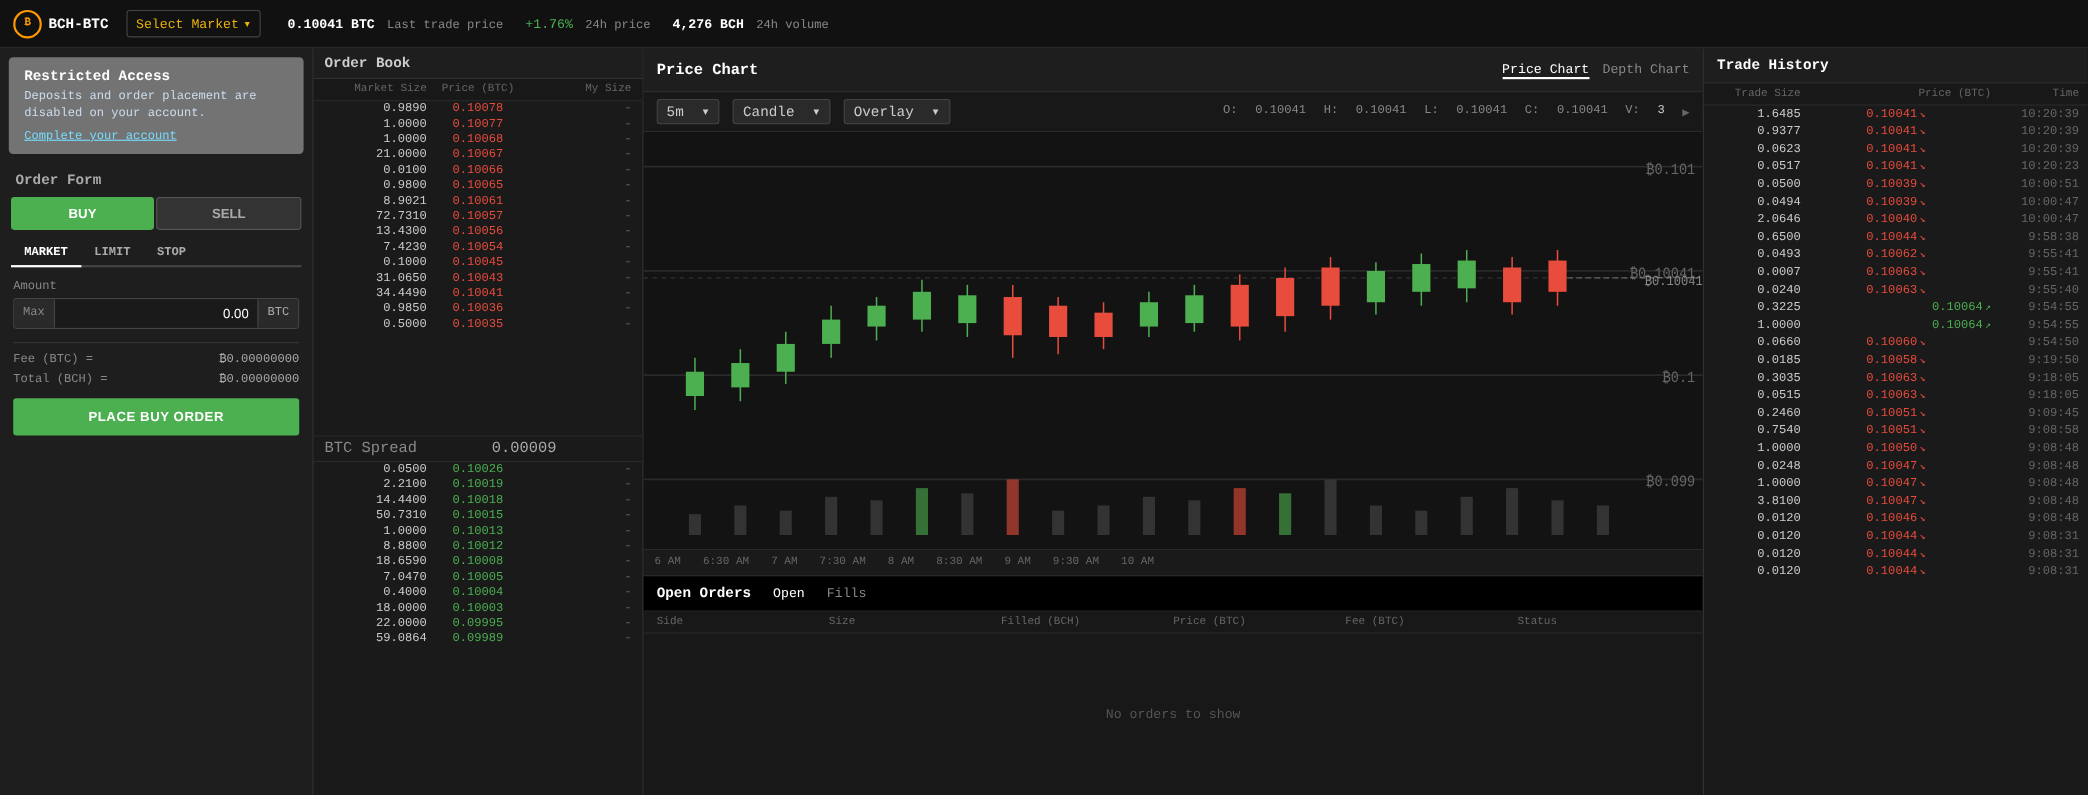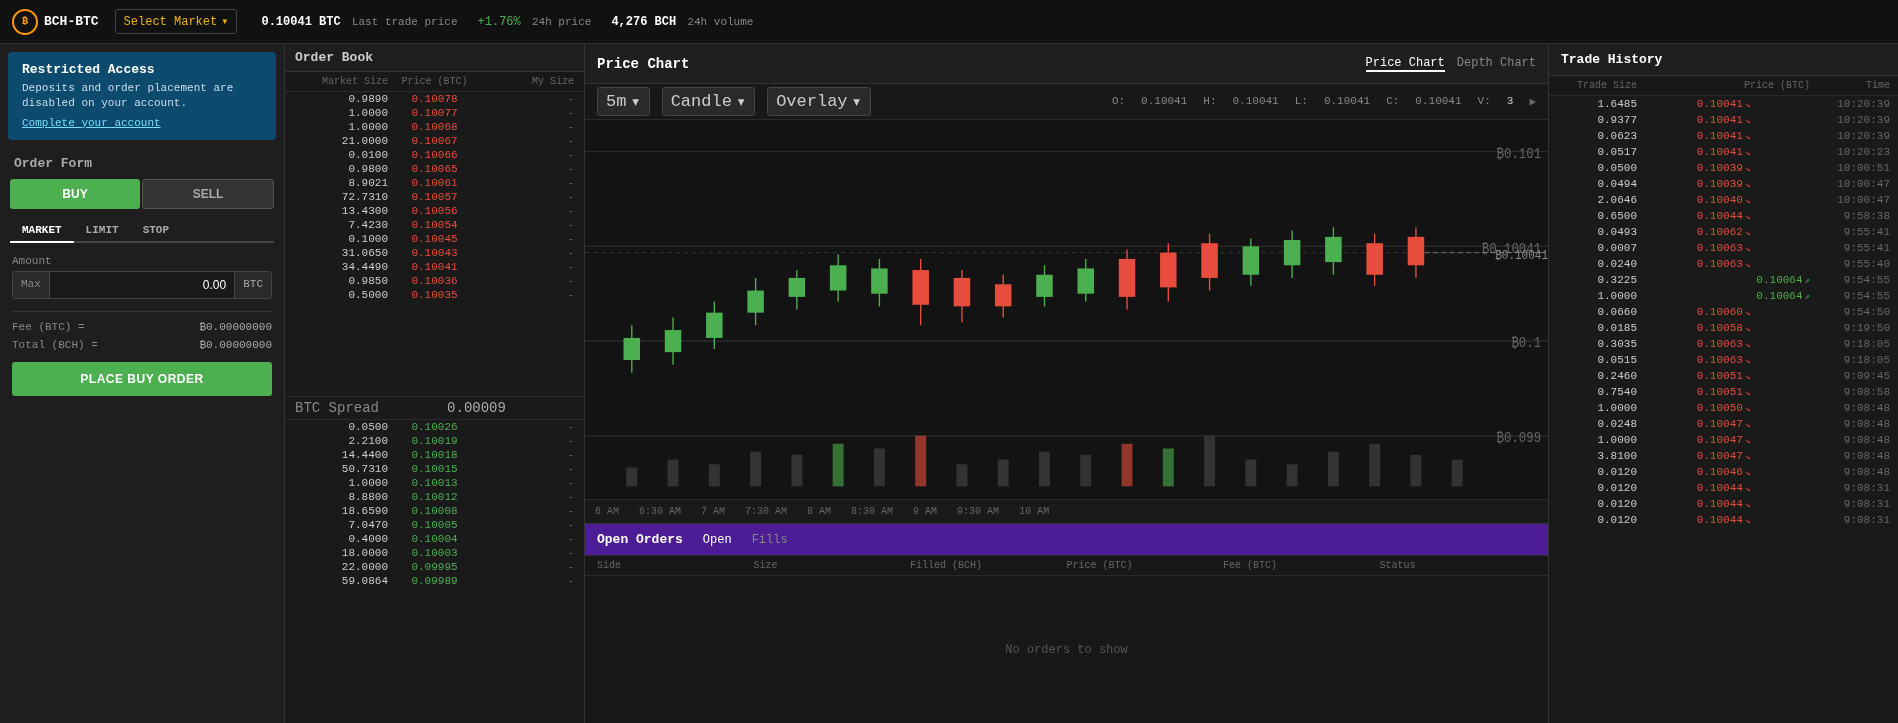--- a/index.html
+++ b/index.html
@@ -65,21 +65,21 @@
     .left-panel {
       width: 285px;
       background: #1e1e1e;
       border-right: 1px solid #333;
       display: flex;
       flex-direction: column;
       flex-shrink: 0;
       overflow-y: auto;
     }
     .restricted-box {
-      background: #0c4a6e;
+      background: #737373;
       padding: 10px 14px;
       margin: 8px;
       border-radius: 4px;
     }
     .restricted-title { color: #fff; font-weight: bold; font-size: 13px; margin-bottom: 4px; }
     .restricted-text { color: #cde; font-size: 11px; line-height: 1.4; margin-bottom: 4px; }
     .restricted-link { color: #7df; text-decoration: underline; cursor: pointer; font-size: 11px; }
     .order-form-title { color: #aaa; font-size: 13px; font-weight: bold; padding: 8px 14px 4px; }
     .buy-sell-tabs {
       display: flex;
@@ -262,28 +262,28 @@
       align-items: center;
       padding: 4px 12px;
       background: #181818;
       border-bottom: 1px solid #2a2a2a;
       gap: 12px;
       height: 36px;
     }
     .ctrl-btn {
       display: flex;
       align-items: center;
-      gap: 4px;
+      gap: 16px;
       background: #2a2a2a;
       border: 1px solid #444;
       border-radius: 3px;
       padding: 3px 8px;
       color: #ccc;
       cursor: pointer;
-      font-size: 17px;
+      font-size: 13px;
     }
     .ohlcv-info {
       margin-left: auto;
       display: flex;
       gap: 16px;
       font-size: 11px;
       color: #888;
     }
     .ohlcv-val { color: #ccc; }
 
@@ -312,21 +312,21 @@
       border-top: 1px solid #333;
       display: flex;
       flex-direction: column;
       background: #181818;
     }
     .oo-header {
       display: flex;
       align-items: center;
       padding: 8px 12px;
       border-bottom: 1px solid #2a2a2a;
-      background: #4c1d95;
+      background: #000000;
     }
     .oo-title { color: #fff; font-size: 13px; font-weight: bold; margin-right: 16px; }
     .oo-tab { color: #888; cursor: pointer; font-size: 12px; padding: 0 4px; }
     .oo-tab.active { color: #fff; }
     .oo-col-headers {
       display: flex;
       padding: 4px 12px;
       font-size: 10px;
       color: #666;
       border-bottom: 1px solid #2a2a2a;

